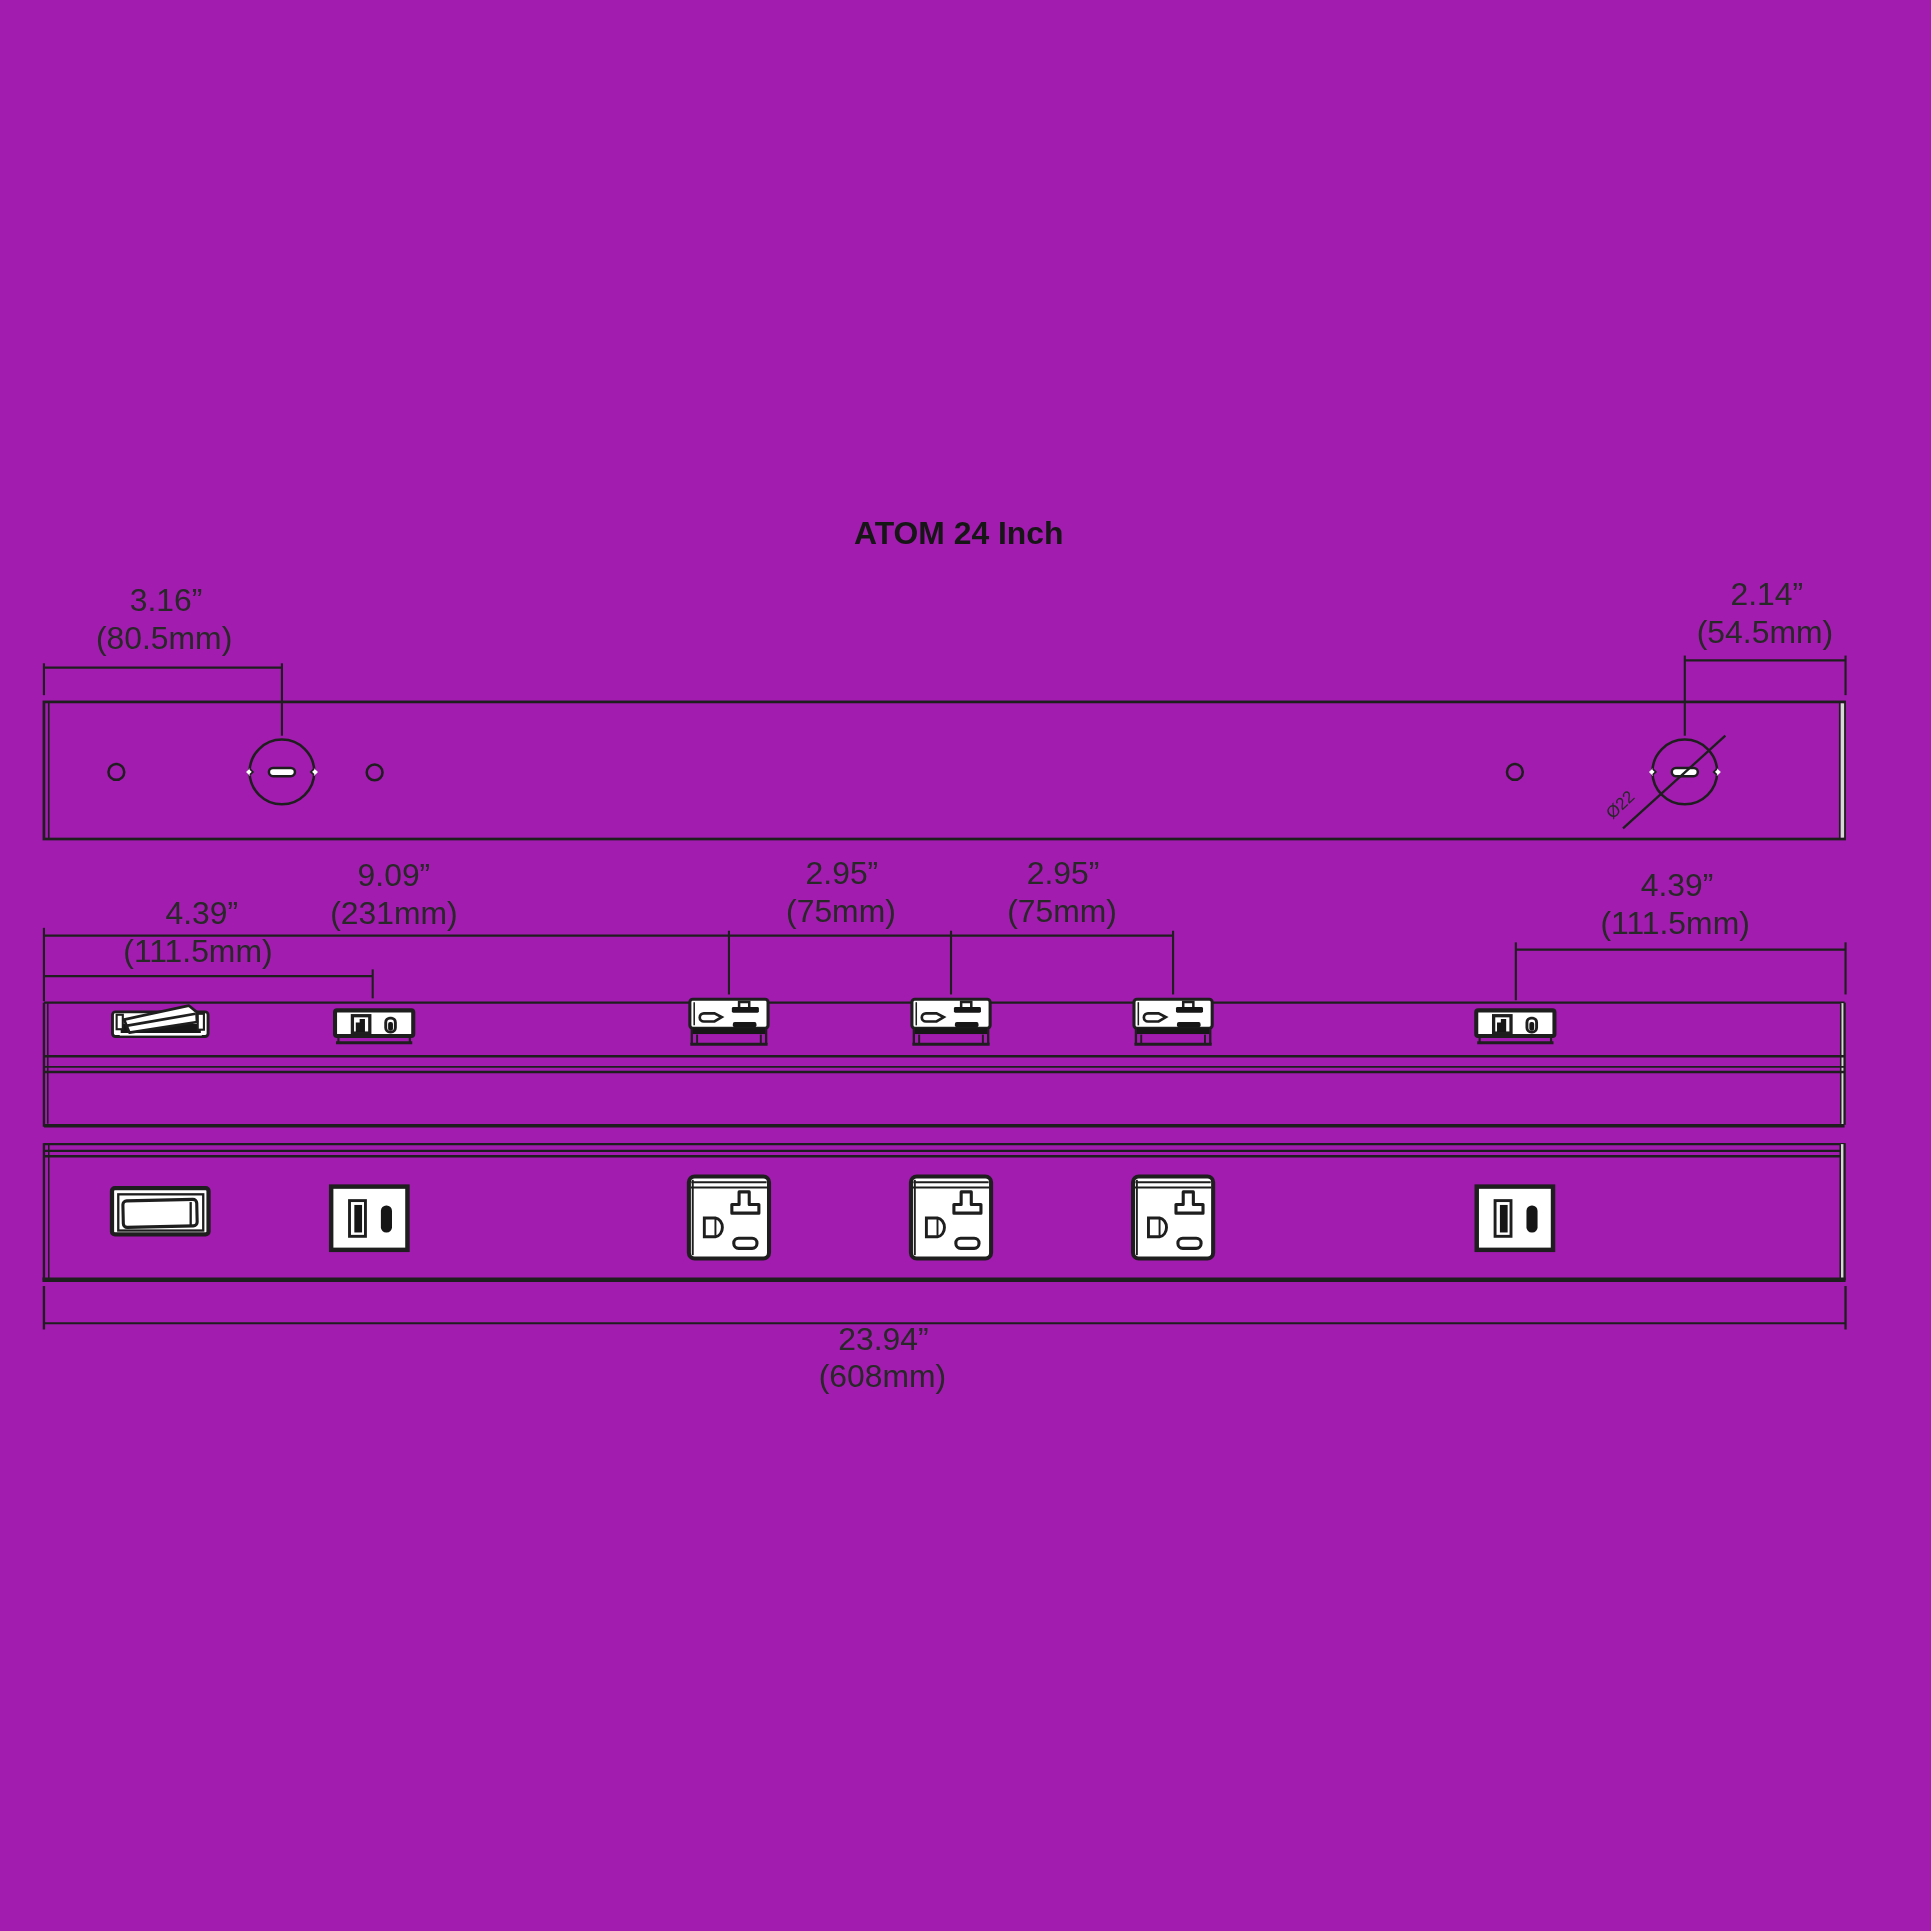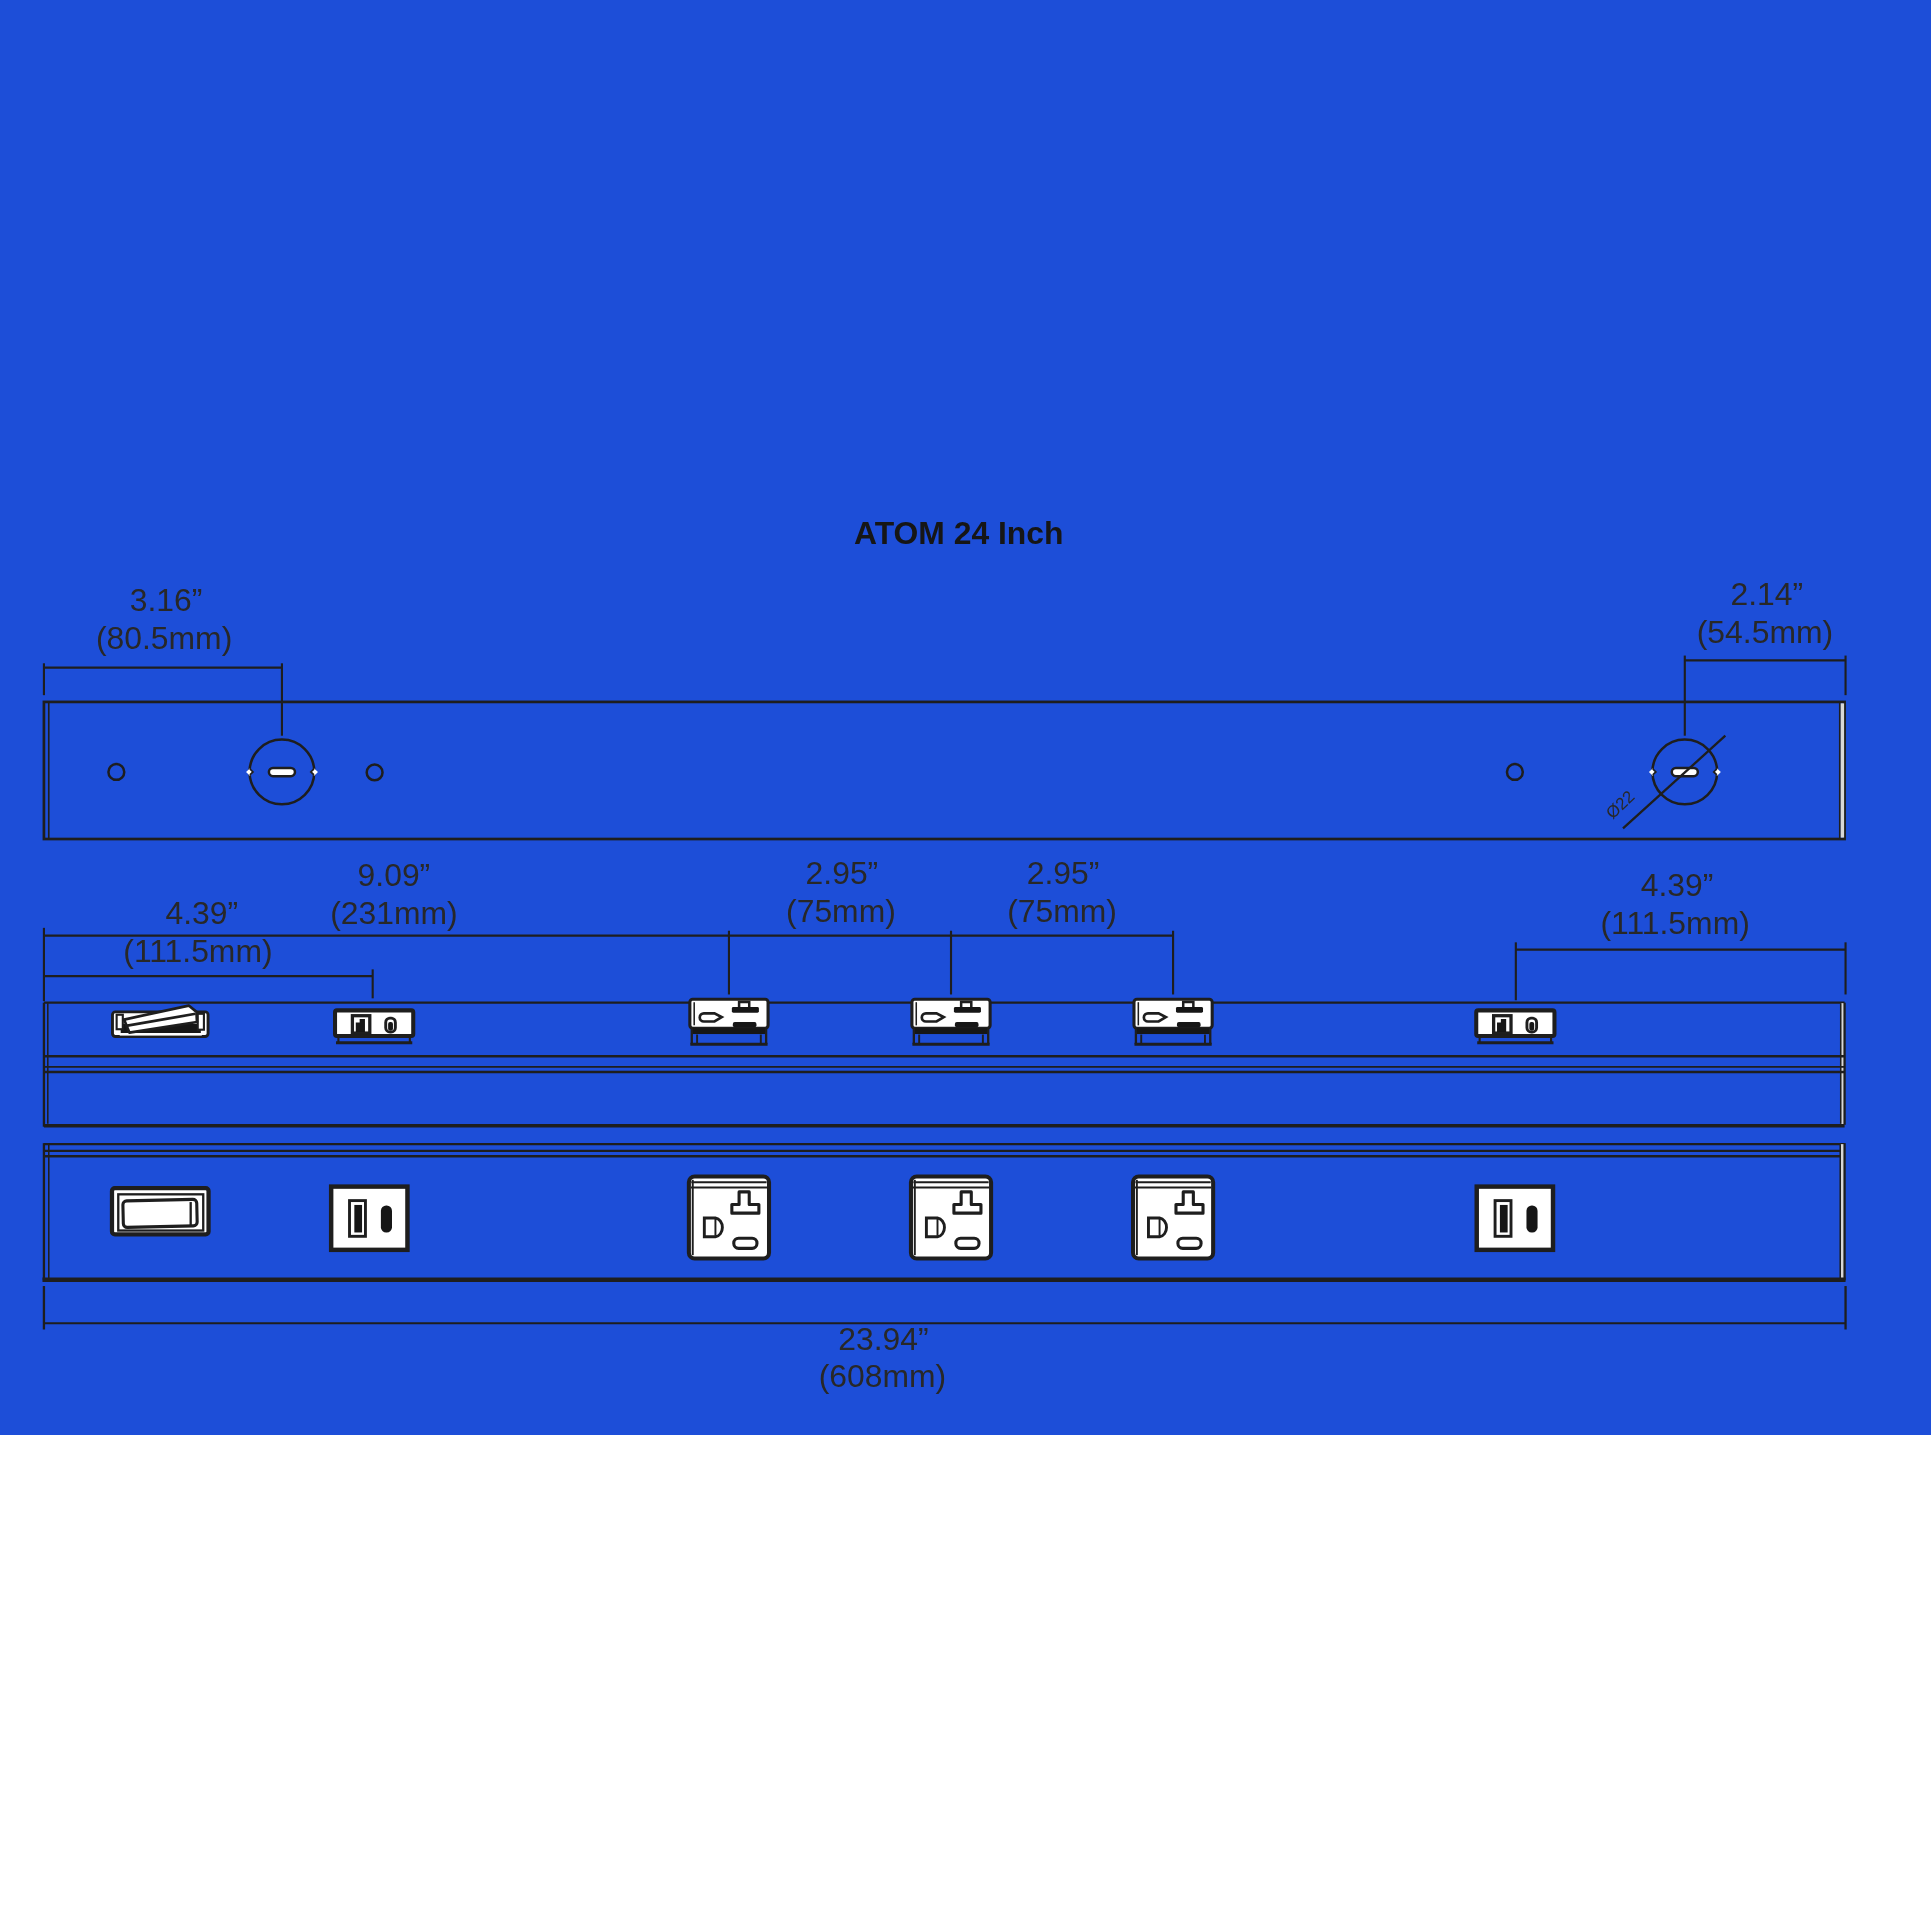--- a/index.html
+++ b/index.html
@@ -1,16 +1,16 @@
 <!DOCTYPE html>
 <html><head>
 <meta charset="utf-8">
 <style>
 html,body{margin:0;padding:0;background:#fff;}
-#page{position:relative;width:1931px;height:1435px;background:#1d4ed8;overflow:hidden;
+#page{position:relative;width:1931px;height:1931px;background:#a21caf;overflow:hidden;
  font-family:"Liberation Sans",sans-serif;}
 text{fill:#282828;font-family:"Liberation Sans",sans-serif;}
 .dim{font-size:33px;}
 .ttl{font-size:33px;font-weight:bold;fill:#161616;}
 .ln{stroke:#1e1e1e;fill:none;}
 .fl{fill:#161616;stroke:none;}
 .wf{fill:#ffffff;}
 </style>
 </head>
 <body>

